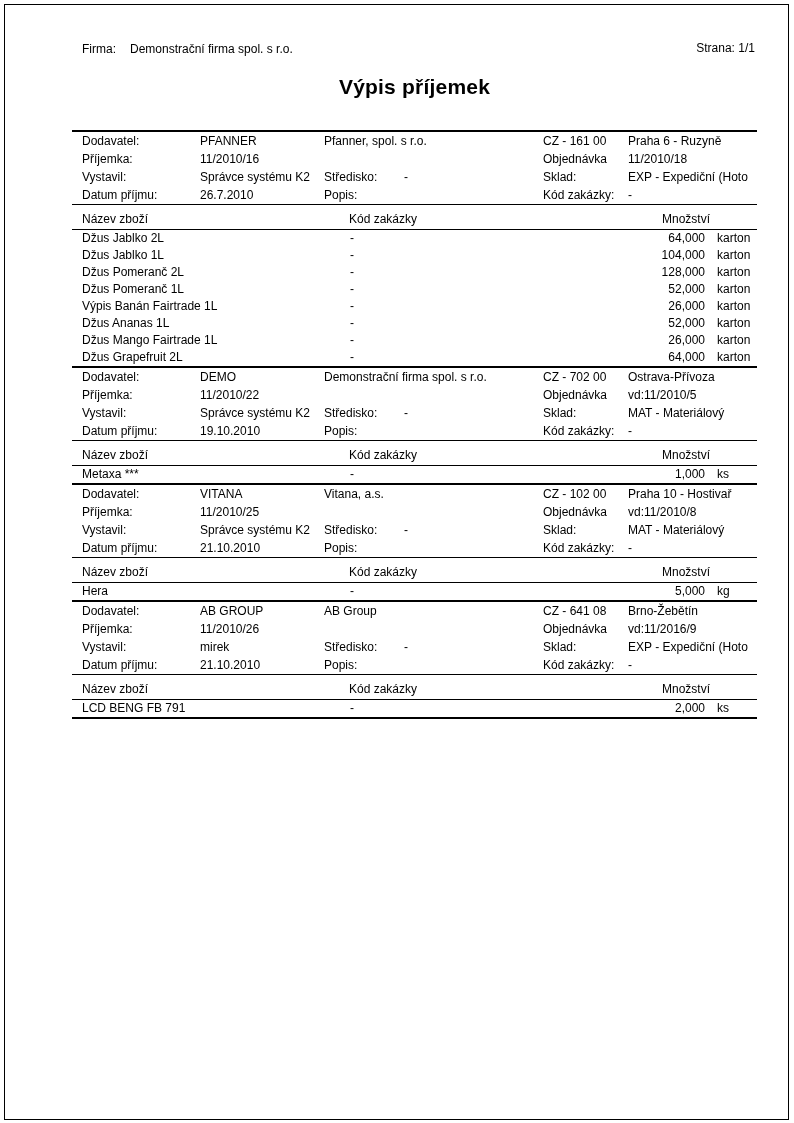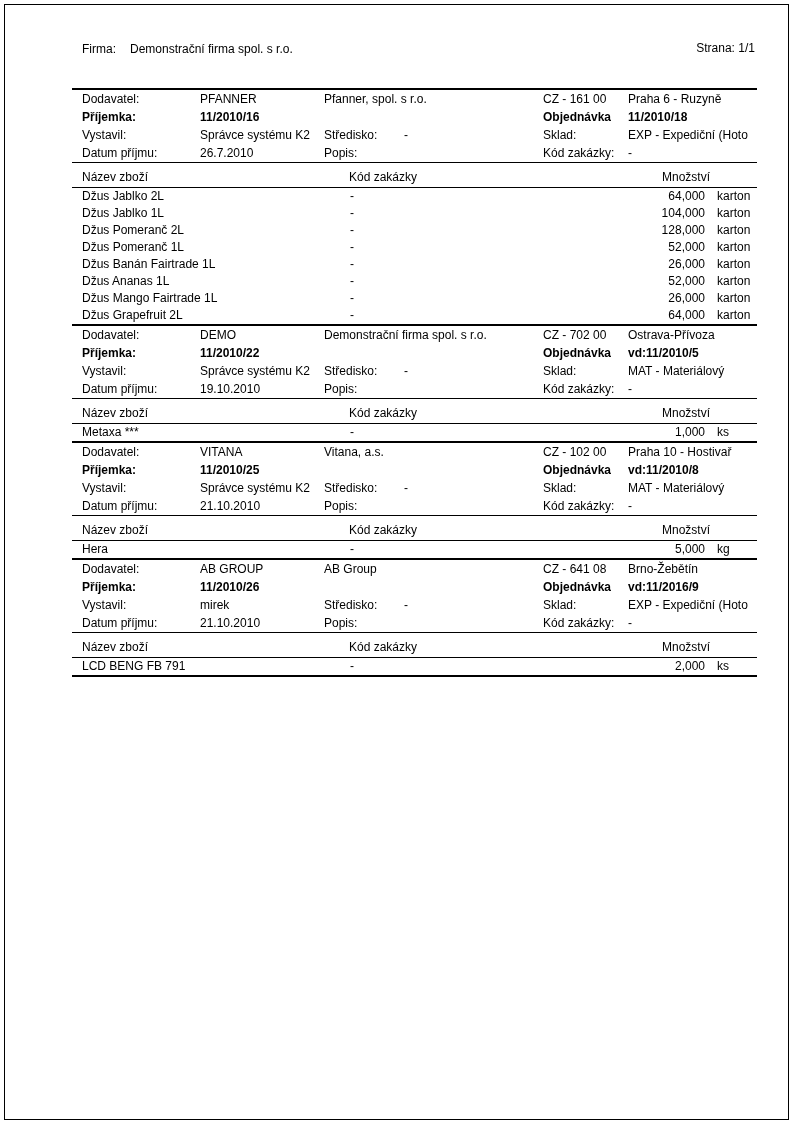--- a/index.html
+++ b/index.html
@@ -13,21 +13,21 @@
   .doc-header{position:relative;padding-top:41px;}
   .hline{position:relative;height:17px;line-height:17px;}
   .lab{position:absolute;white-space:nowrap;}
   .c0{left:10px}.c1{left:58px}
   .strana{position:absolute;right:2px;top:41px;white-space:nowrap;}
   .title{margin-top:16px;font-size:21px;line-height:26px;font-weight:bold;text-align:center;letter-spacing:.2px;}
   .receipts{margin-top:30px;}
   .rule{height:0;border-top:1px solid #000;}
   .rule-thick{border-top:2px solid #000;}
   .hrow{position:relative;height:18px;line-height:18px;overflow:hidden;text-align:center;}
-  .bold{font-weight:bold;}
+  .bold{font-weight:normal;}
   .ca{left:10px}.cb{left:128px}.cc{left:252px}.cd{left:332px}.ce{left:471px}.cf{left:556px}
   .colhdr{position:relative;height:24px;}
   .chs{position:absolute;bottom:3px;white-space:nowrap;}
   .cha{left:10px}.chb{left:277px}.chc{right:47px}
   .irow{position:relative;height:17px;line-height:17px;overflow:hidden;}
   .ikod{left:278px}
   .qty{right:52px;left:auto;margin-left:44px;}
   .unit{left:645px}
 </style>
 </head>
@@ -41,20 +41,21 @@
     <div class="hline">
       <span class="lab c0">Firma:</span>
       <span class="lab c1">Demonstrační firma spol. s r.o.</span>
     </div>
     <div class="strana">
       <span>Strana:</span>
       <span>1/1</span>
     </div>
   </div>
 
+  <div class="title">Výpis příjemek</div>
 
   <div class="receipts">
   <div>
     <div class="rule rule-thick"></div>
     <div class="hrow">
       <span class="lab ca">Dodavatel:</span>
       <span class="lab cb">PFANNER</span>
       <span class="lab cc">Pfanner, spol. s r.o.</span>
       <span class="lab ce">CZ - 161 00</span>
       <span class="lab cf">Praha 6 - Ruzyně</span>
@@ -111,21 +112,21 @@
   </div>
 
   <div class="irow">
     <span class="lab ca">Džus Pomeranč 1L</span>
     <span class="lab ikod">-</span>
     <span class="lab qty">52,000</span>
     <span class="lab unit">karton</span>
   </div>
 
   <div class="irow">
-    <span class="lab ca">Džus Banán Fairtrade 1L</span>
+    <span class="lab ca">Výpis Banán Fairtrade 1L</span>
     <span class="lab ikod">-</span>
     <span class="lab qty">26,000</span>
     <span class="lab unit">karton</span>
   </div>
 
   <div class="irow">
     <span class="lab ca">Džus Ananas 1L</span>
     <span class="lab ikod">-</span>
     <span class="lab qty">52,000</span>
     <span class="lab unit">karton</span>

